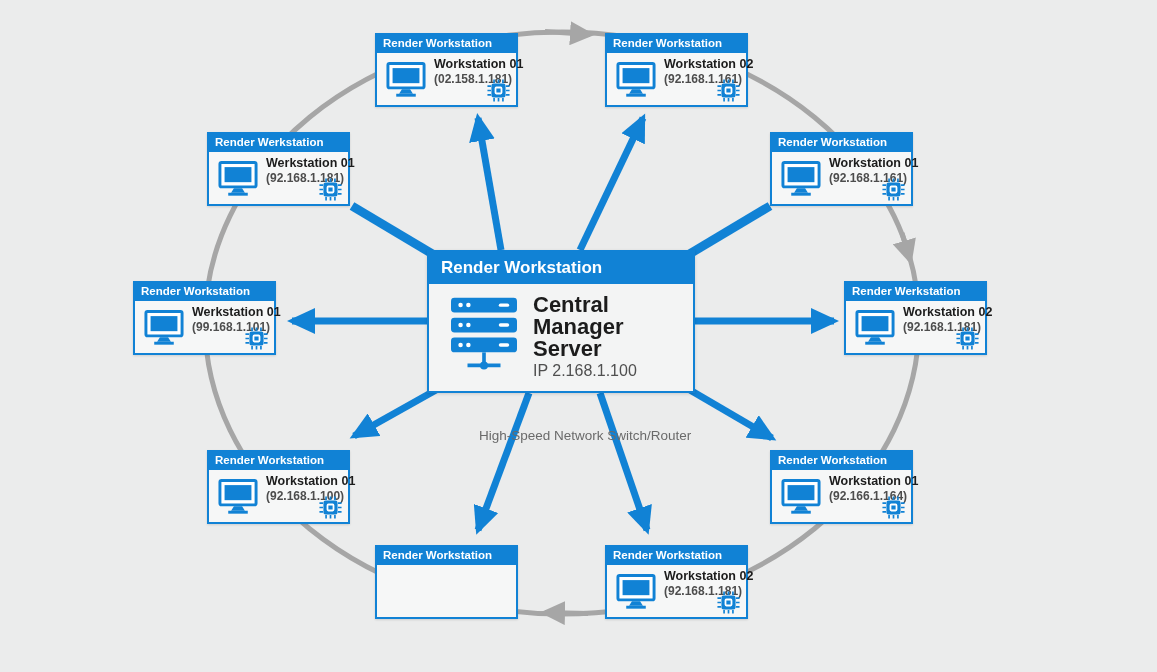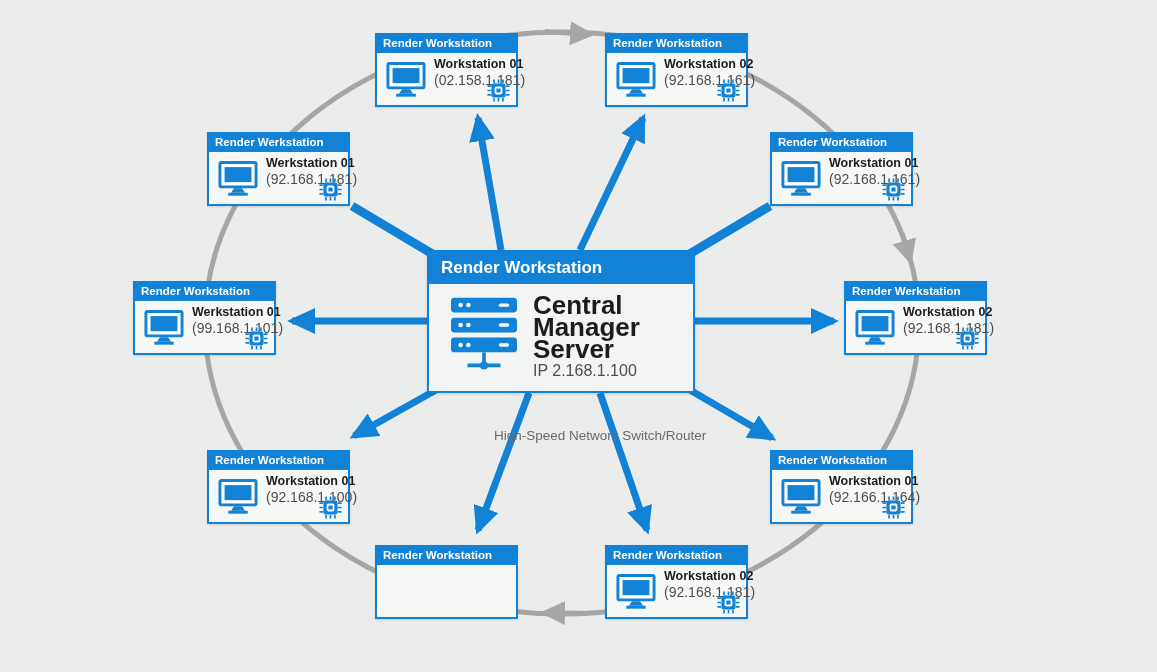--- a/index.html
+++ b/index.html
@@ -26,21 +26,21 @@
   .box-header{
     background:#1182d5;color:#fff;
     font-size:11.5px;font-weight:bold;
     padding:2px 6px 3px 6px;line-height:13px;
     white-space:nowrap;overflow:hidden;
   }
   .box-body{position:relative;height:52px;color:#1182d5;}
   .mon{position:absolute;left:9px;top:9px;width:40px;height:35px;}
   .node-text{position:absolute;left:57px;top:4px;width:84px;}
   .node-name{font-size:12.5px;font-weight:bold;color:#1c1c1c;white-space:nowrap;}
-  .node-ip{font-size:14px;color:#4d4d4d;margin-top:1px;white-space:nowrap;}
+  .node-ip{font-size:12px;color:#4d4d4d;margin-top:1px;white-space:nowrap;font-weight:bold;}
   .chipw{position:absolute;right:6px;bottom:3px;width:23px;height:23px;}
 
   
   .b0{left:375px;top:33px;}
   .b1{left:605px;top:33px;}
   .b2{left:207px;top:132px;}
   .b3{left:770px;top:132px;}
   .b4{left:133px;top:281px;}
   .b5{left:844px;top:281px;}
   .b6{left:207px;top:450px;}
@@ -57,26 +57,26 @@
     box-shadow:0 1px 3px rgba(0,0,0,.15);
   }
   .central-header{
     background:#1182d5;color:#fff;
     font-size:17px;font-weight:bold;
     padding:6px 12px 7px 12px;line-height:19px;
   }
   .central-body{position:relative;height:105px;color:#1182d5;}
   .srv{position:absolute;left:22px;top:13px;width:66px;height:76px;}
   .central-text{position:absolute;left:104px;top:10px;width:152px;}
-  .central-title{font-size:26px;font-weight:bold;color:#1c1c1c;line-height:22px;}
+  .central-title{font-size:22px;font-weight:bold;color:#1c1c1c;line-height:22px;}
   .central-ip{font-size:16px;color:#4f4f4f;margin-top:2px;}
 
   .caption{
     position:absolute;z-index:2;
-    left:494px;top:428px;width:270px;
+    left:479px;top:428px;width:270px;
     font-size:13.5px;color:#6a6a6a;white-space:nowrap;
   }
 </style>
 </head>
 <body>
 
 <svg class="hidden-defs" aria-hidden="true">
   <defs>
     <symbol id="ic-monitor" viewBox="0 0 48 43">
       <rect x="1.8" y="1.8" width="44.4" height="30" rx="2" fill="#ffffff" stroke="currentColor" stroke-width="3.6"></rect>

